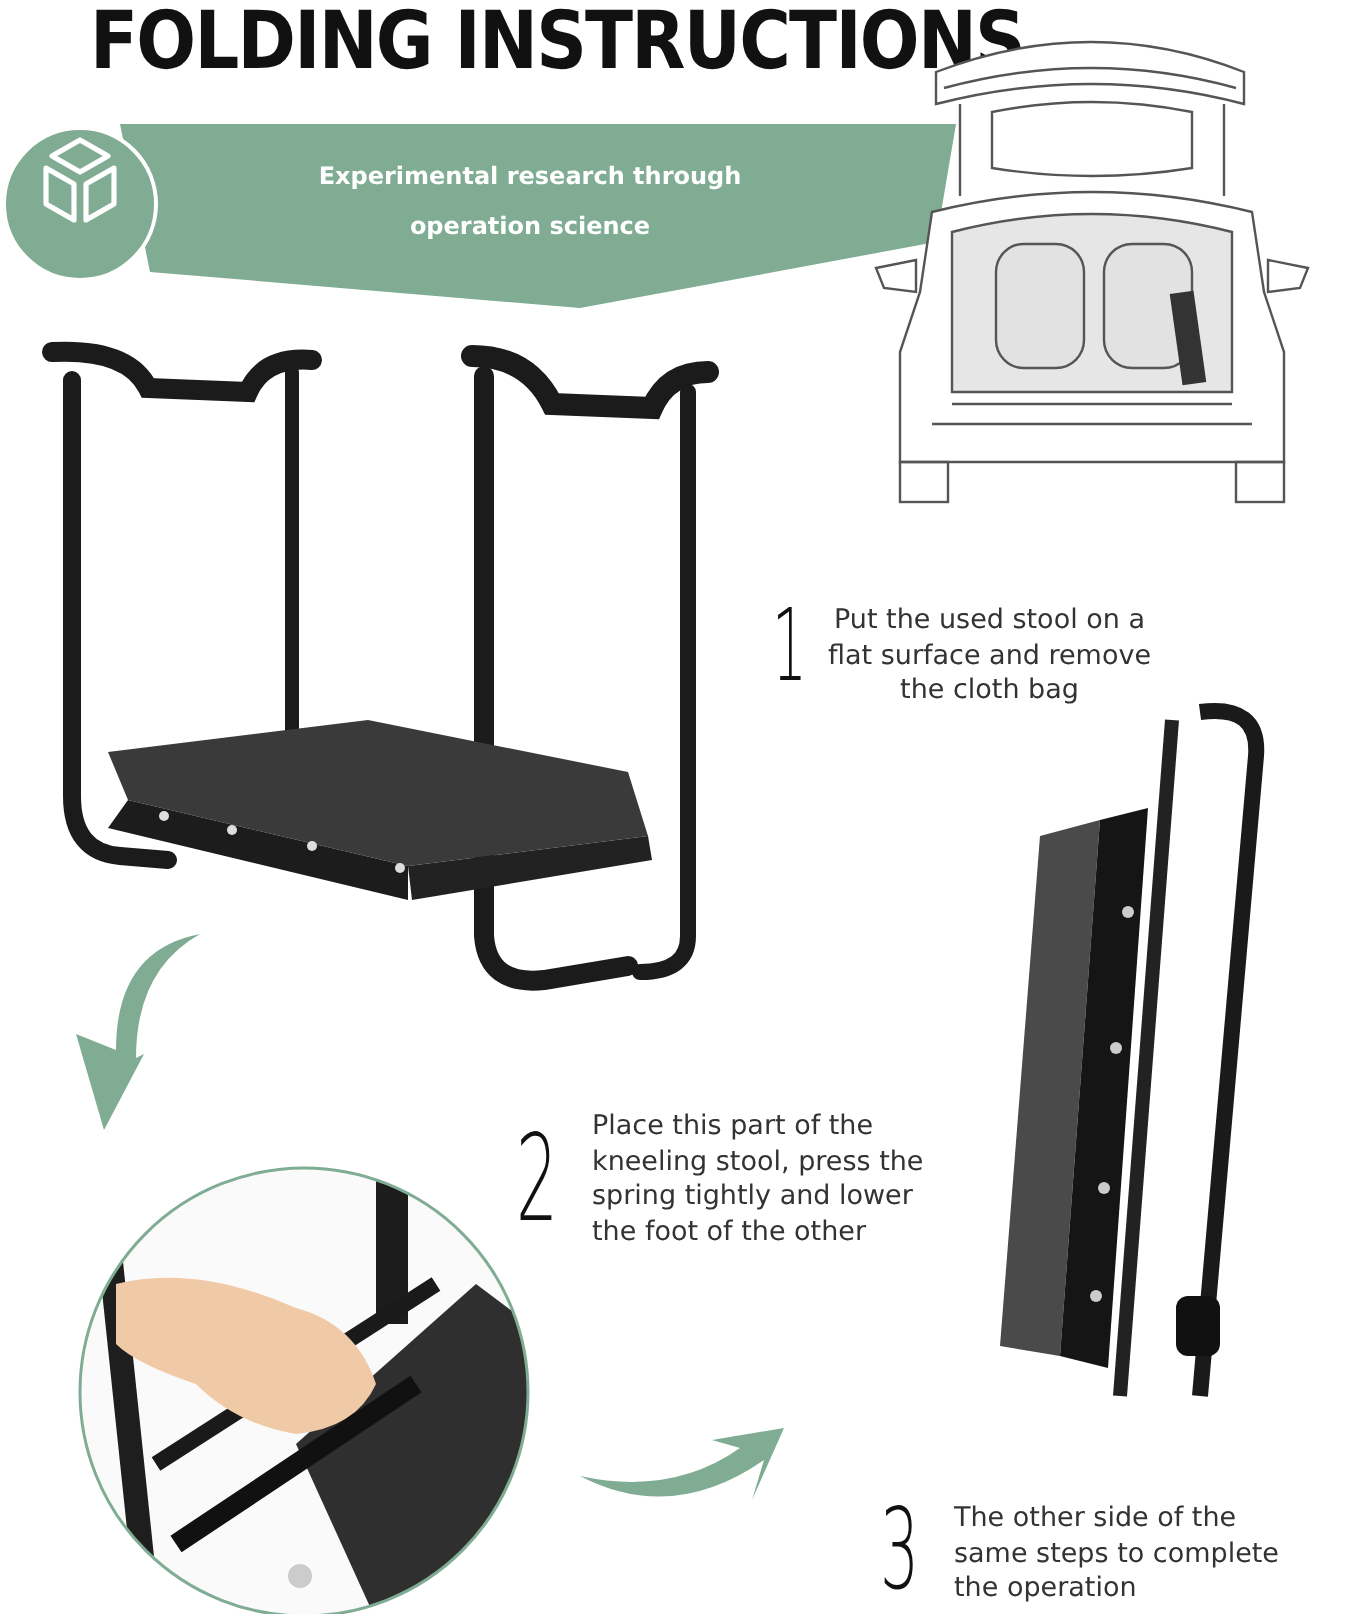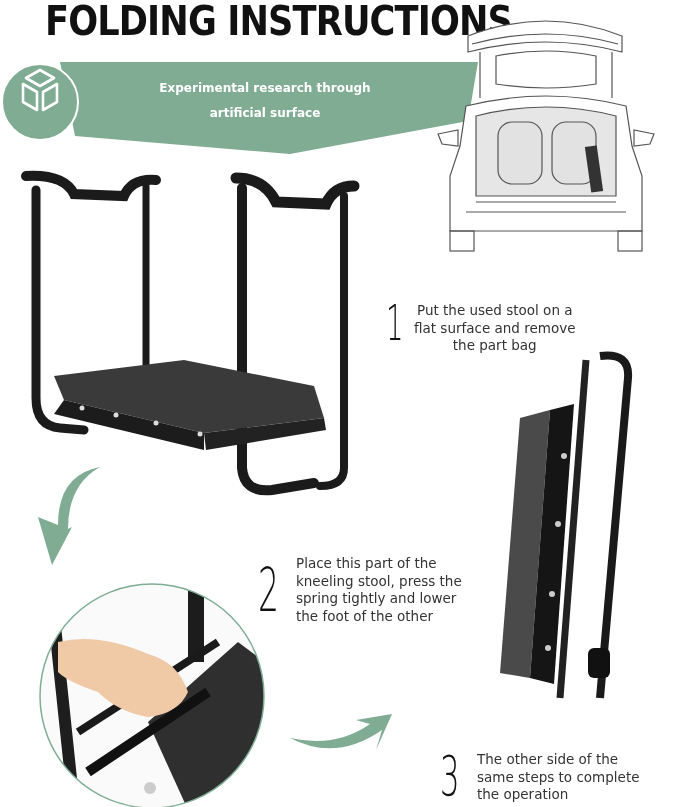--- a/index.html
+++ b/index.html
@@ -22,21 +22,21 @@
 </svg>
 <svg class="abs" style="left:17px;top:66px;" width="46" height="50" viewBox="0 0 46 50">
   <g fill="none" stroke="#fff" stroke-width="2.6" stroke-linejoin="round">
     <polygon points="23,4 37,12 23,20 9,12"></polygon>
     <polygon points="6,18 20,26 20,44 6,36"></polygon>
     <polygon points="40,18 26,26 26,44 40,36"></polygon>
   </g>
 </svg>
 <div class="abs banner-text">
   <div>Experimental research through</div>
-  <div>artificial surface</div>
+  <div>operation science</div>
 </div>
 
 <svg class="abs" style="left:436px;top:6px;" width="220" height="250" viewBox="0 0 220 250">
   <g fill="none" stroke="#555" stroke-width="1.2">
     <path d="M32,30 Q110,0 186,30 L186,46 Q110,26 32,46 Z" fill="#fff"></path>
     <path d="M36,38 Q110,18 182,38"></path>
     <path d="M44,46 L44,92 M176,46 L176,92"></path>
     <path d="M60,50 Q110,40 160,50 L160,78 Q110,86 60,78 Z"></path>
     <path d="M30,100 Q110,80 190,100 L196,140 L206,170 L206,225 L14,225 L14,170 L24,140 Z" fill="#fff"></path>
     <path d="M40,110 Q110,92 180,110 L180,190 L40,190 Z" fill="#e6e6e6"></path>
@@ -70,21 +70,21 @@
       <circle cx="186" cy="266" r="2.5"></circle>
   </g>
 </svg>
 
 <div class="abs" style="left:386px;top:298px;">
   <div class="step-num">1</div>
 </div>
 <div class="abs step-text" style="left:414px;top:302px;text-align:center;">
   <div>Put the used stool on a</div>
   <div>flat surface and remove</div>
-  <div>the part bag</div>
+  <div>the cloth bag</div>
 </div>
 
 <svg class="abs" style="left:490px;top:348px;" width="160" height="360" viewBox="0 0 160 360">
   <path d="M110,8 Q140,4 138,30 L110,350" stroke="#1a1a1a" stroke-width="8" fill="none"></path>
   <path d="M96,12 L70,350" stroke="#222" stroke-width="7" fill="none"></path>
   <polygon points="30,70 60,62 40,330 10,325" fill="#4a4a4a"></polygon>
   <polygon points="60,62 84,56 64,336 40,330" fill="#151515"></polygon>
   <rect x="98" y="300" width="22" height="30" rx="6" fill="#111"></rect>
   <g fill="#ccc">
     <circle cx="74" cy="108" r="3"></circle>

